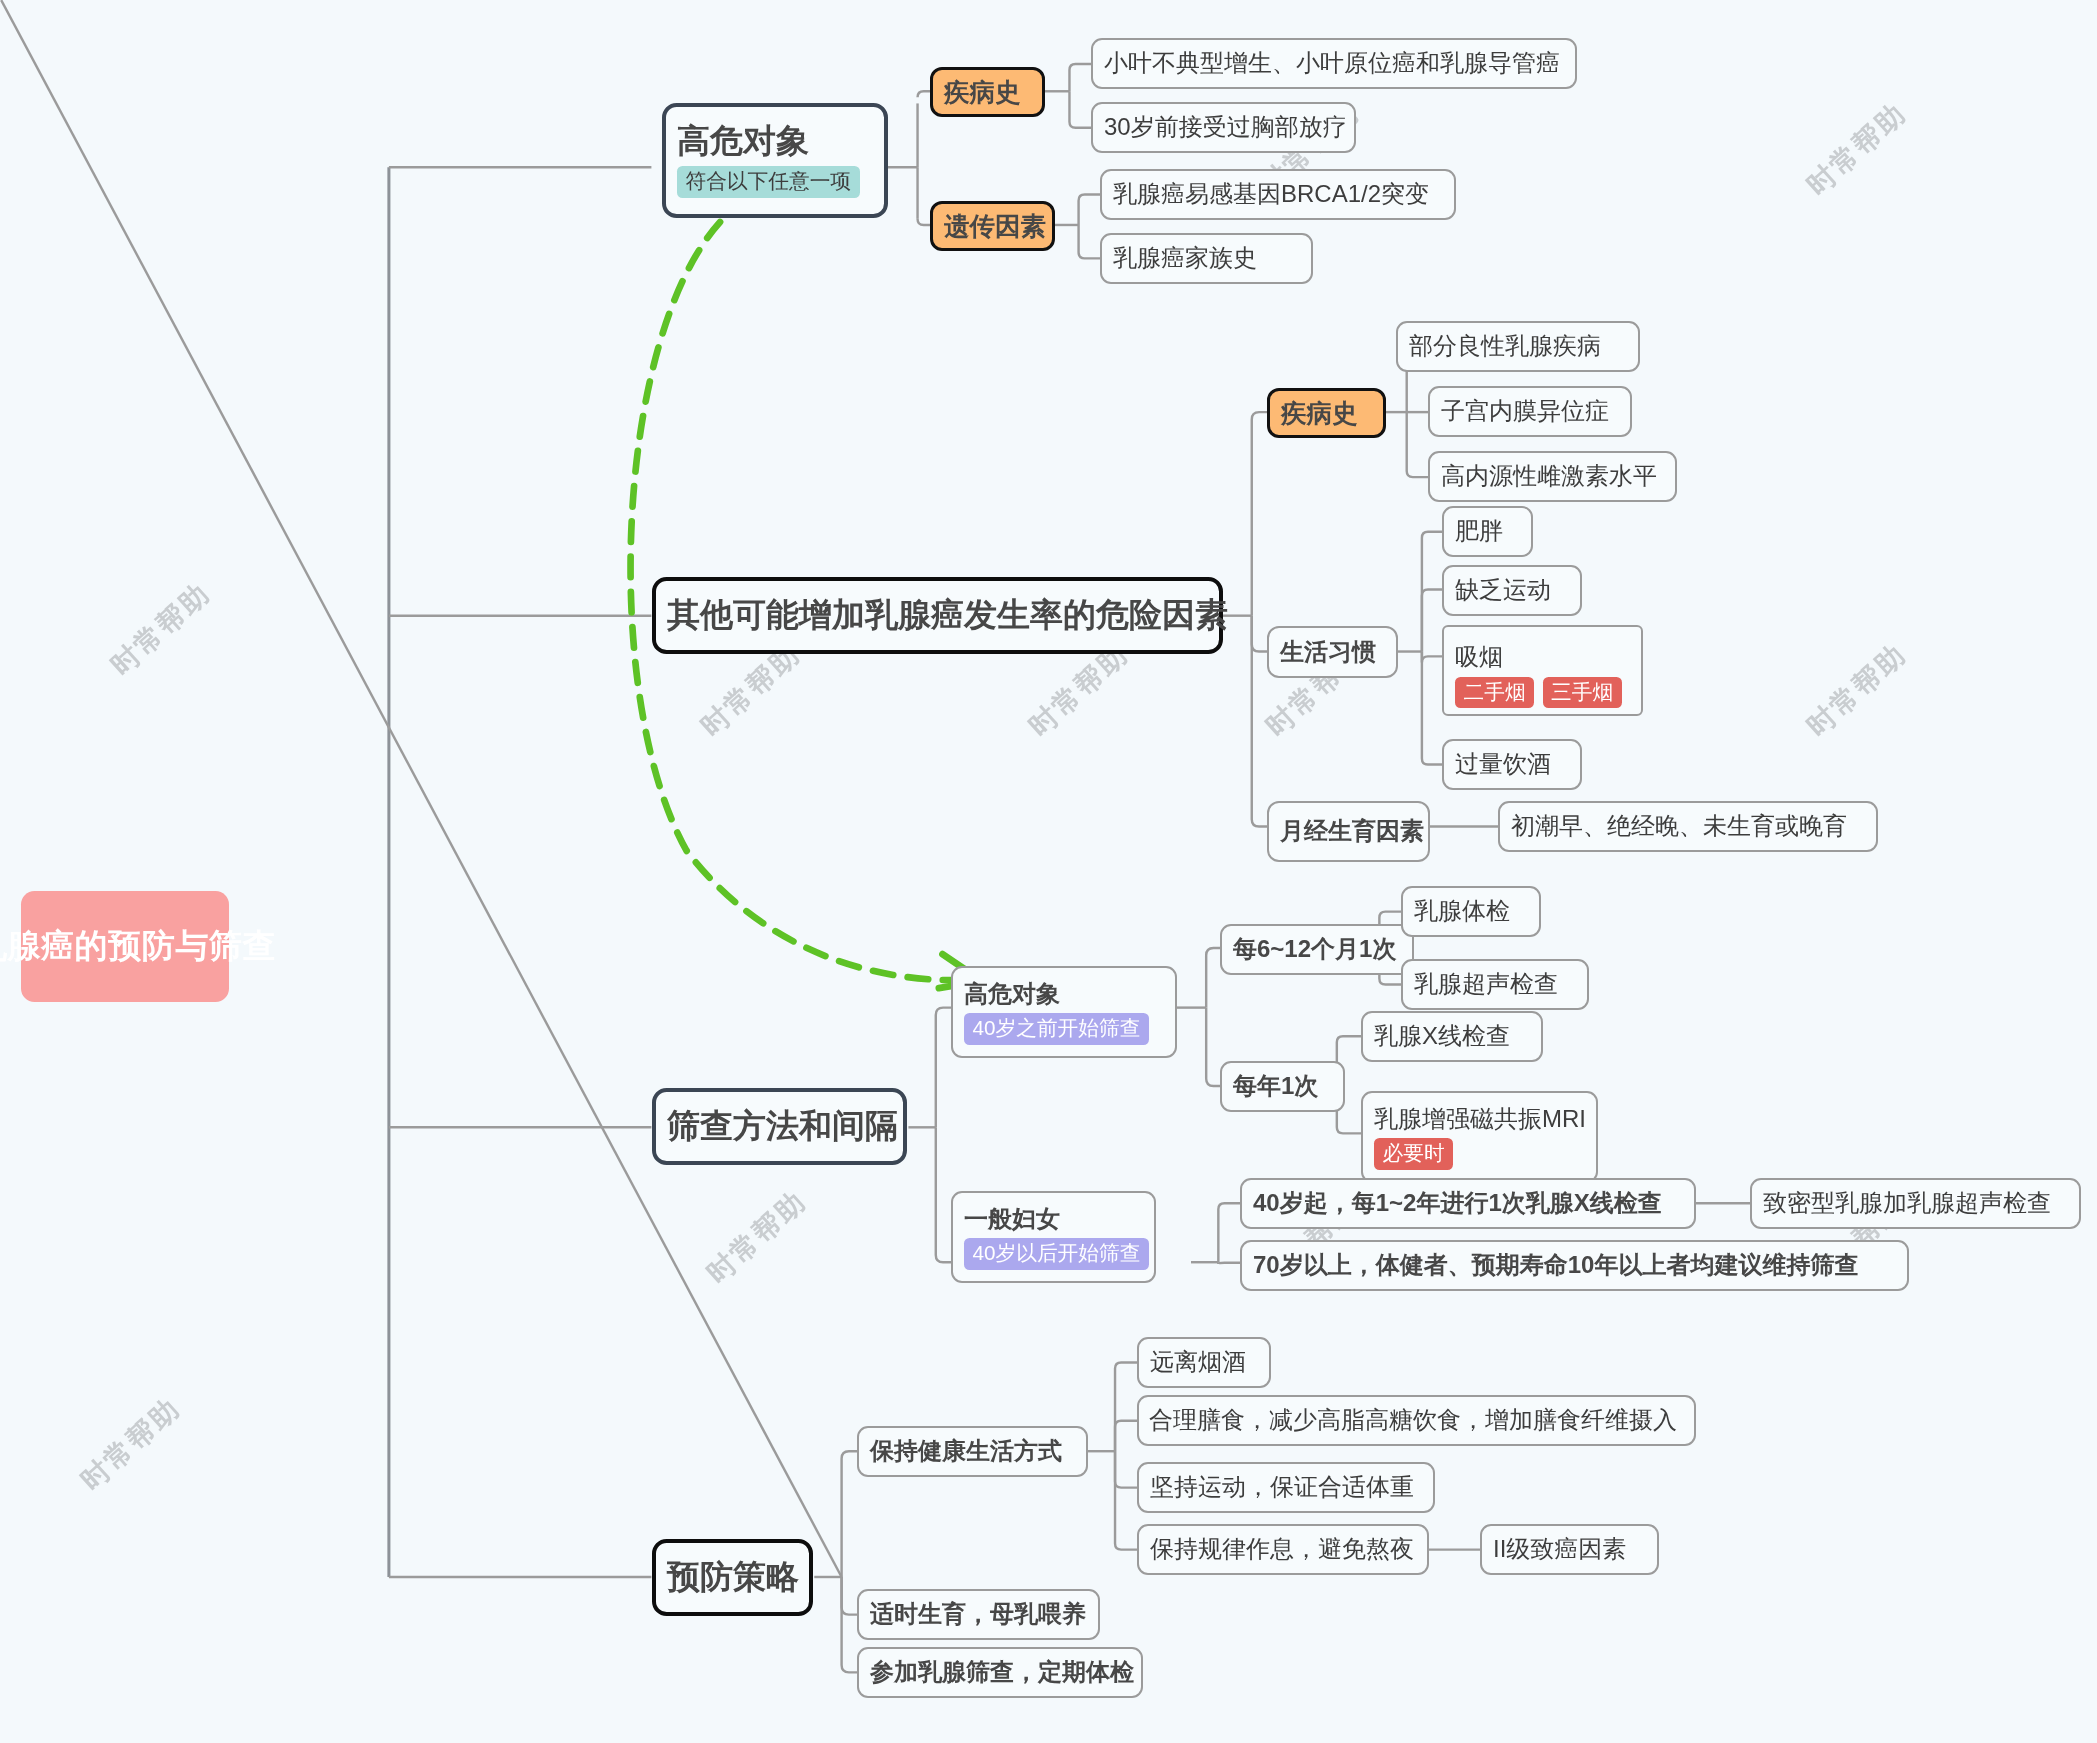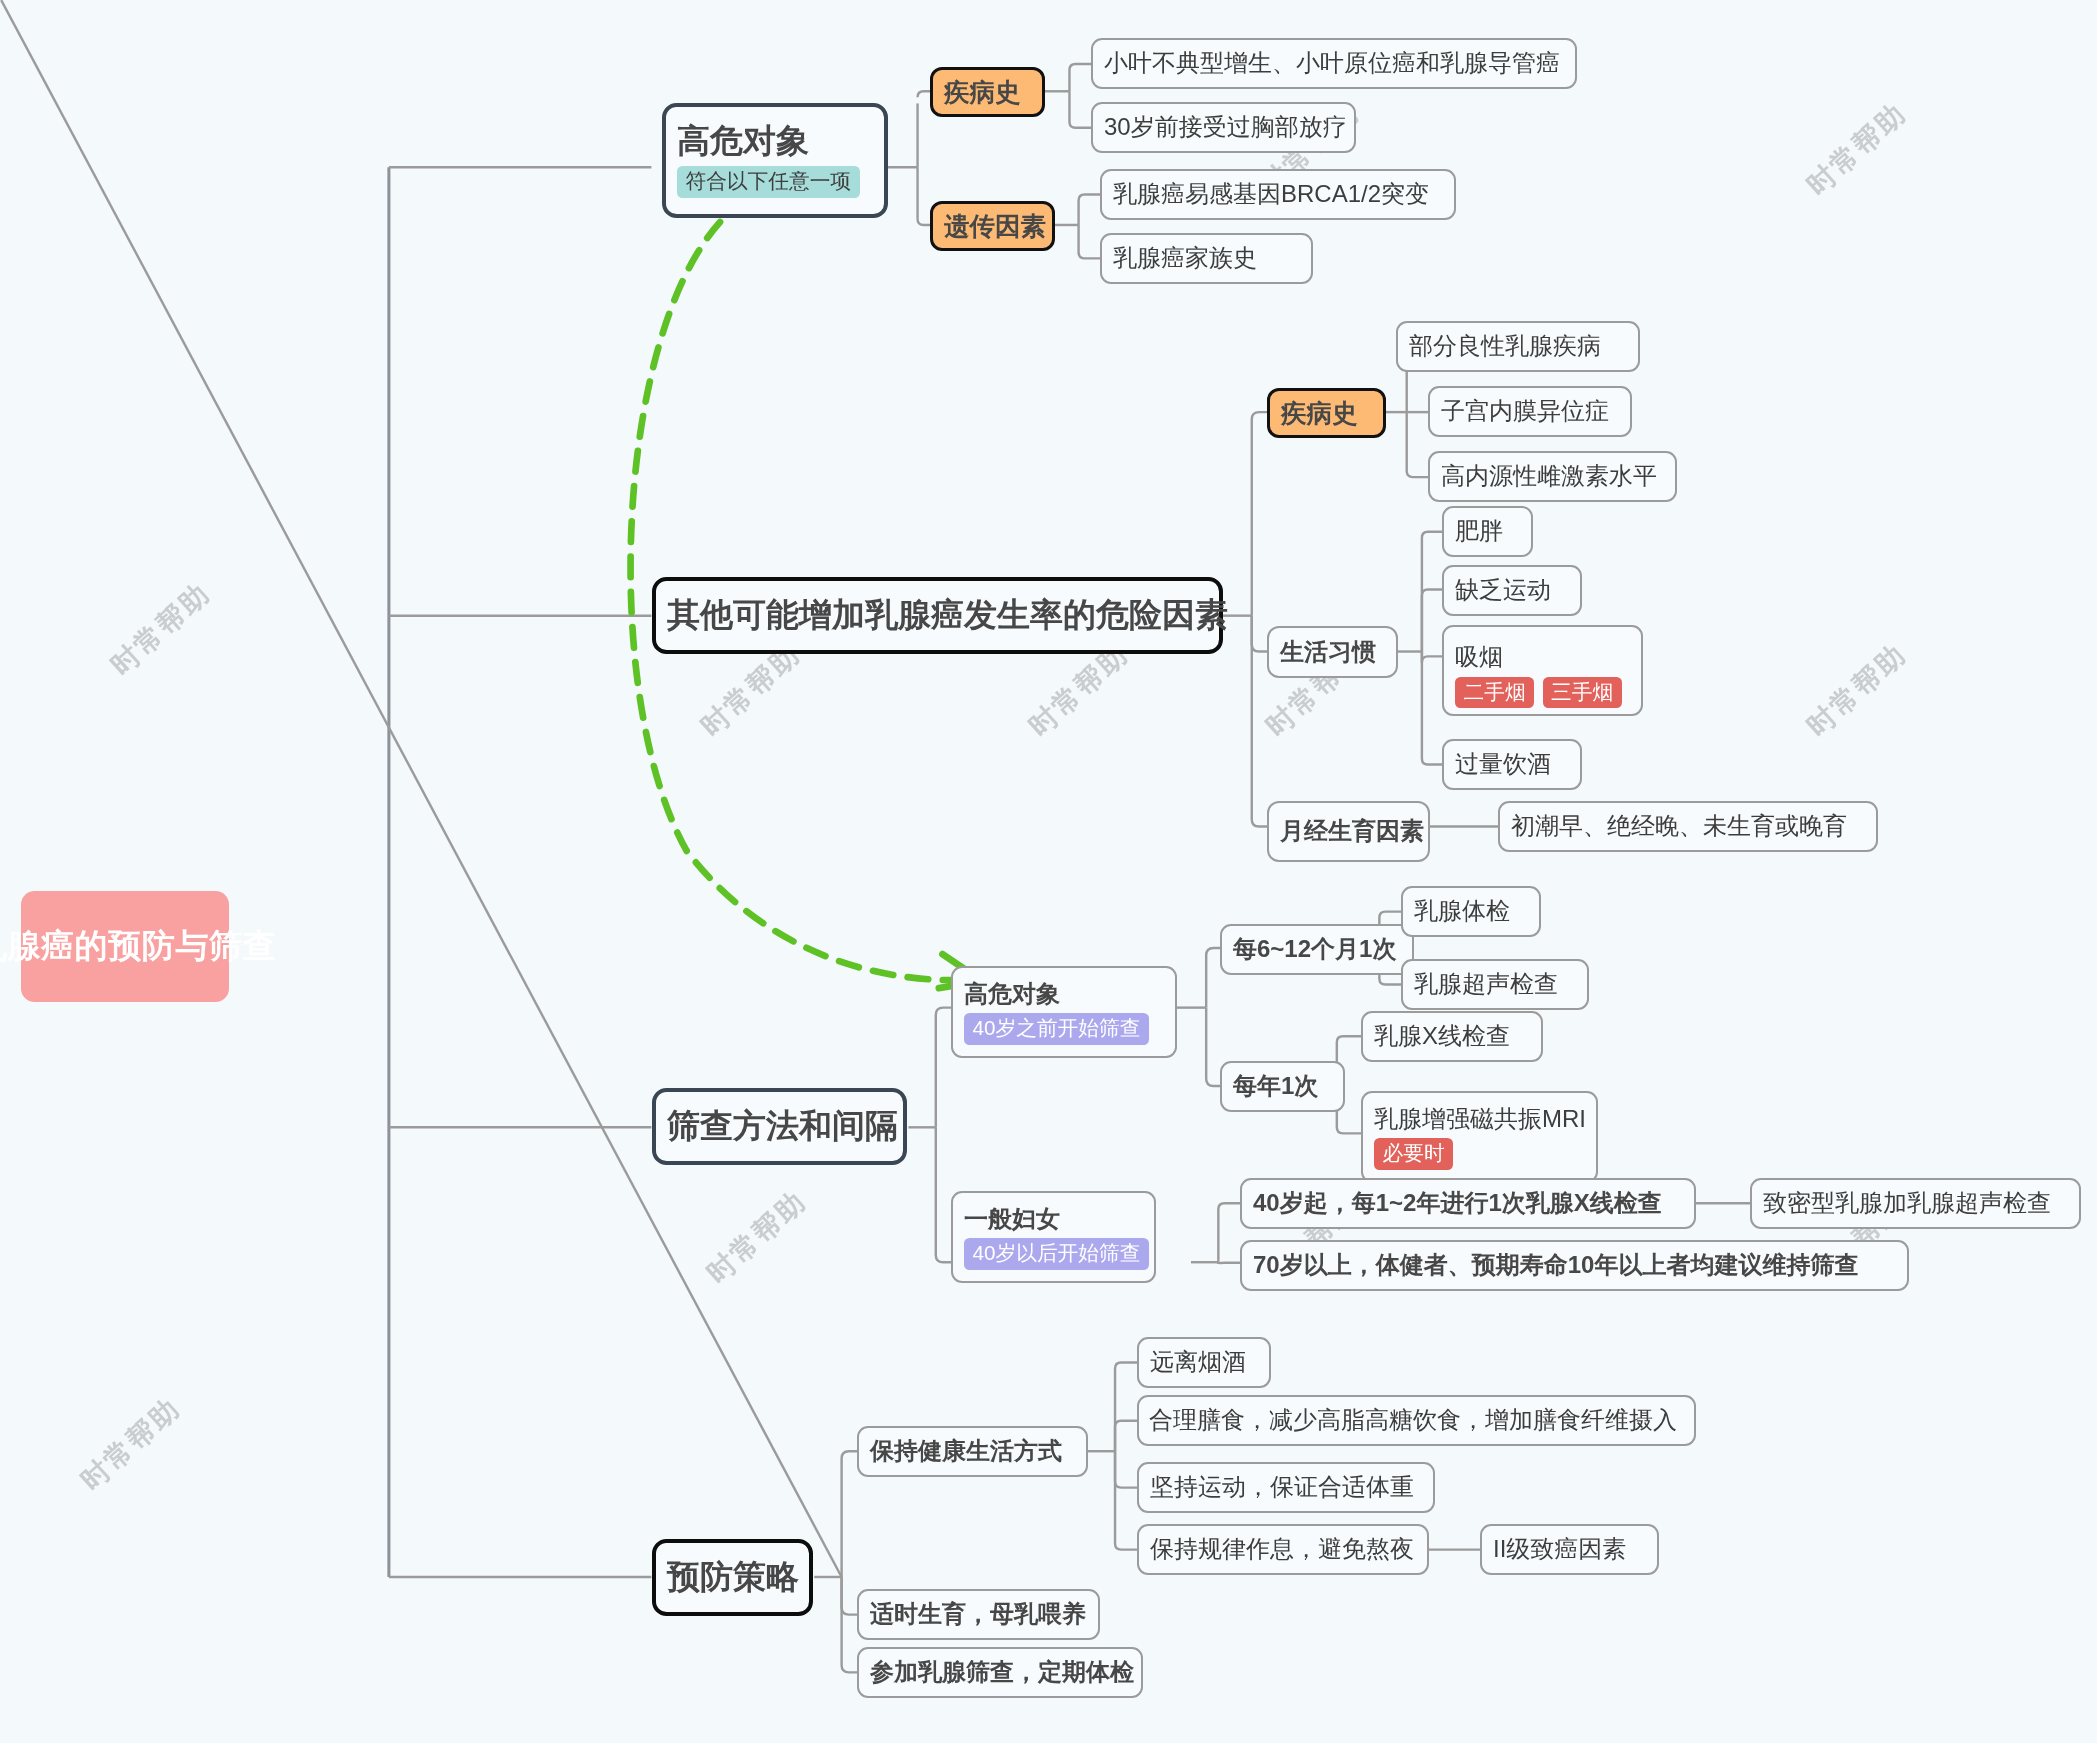--- a/index.html
+++ b/index.html
@@ -263,21 +263,21 @@
   <div class="node lv3" style="left:1428px;top:451px;width:249px;height:51px;">
     <div class="title">高内源性雌激素水平</div>
   </div>
 
   <div class="node lv3" style="left:1442px;top:506px;width:91px;height:51px;">
     <div class="title">肥胖</div>
   </div>
   <div class="node lv3" style="left:1442px;top:565px;width:140px;height:51px;">
     <div class="title">缺乏运动</div>
   </div>
-  <div class="node lv3" style="left:1442px;top:625px;width:201px;height:91px;padding-top:16px;">
+  <div class="node lv3" style="left:1442px;top:625px;width:201px;height:91px;padding-top:16px;border-radius:6px;">
     <div class="title">吸烟</div>
     <div class="tagrow">
       <span class="tag tag-red">二手烟</span>
       <span class="tag tag-red">三手烟</span>
     </div>
   </div>
   <div class="node lv3" style="left:1442px;top:739px;width:140px;height:51px;">
     <div class="title">过量饮酒</div>
   </div>
 

